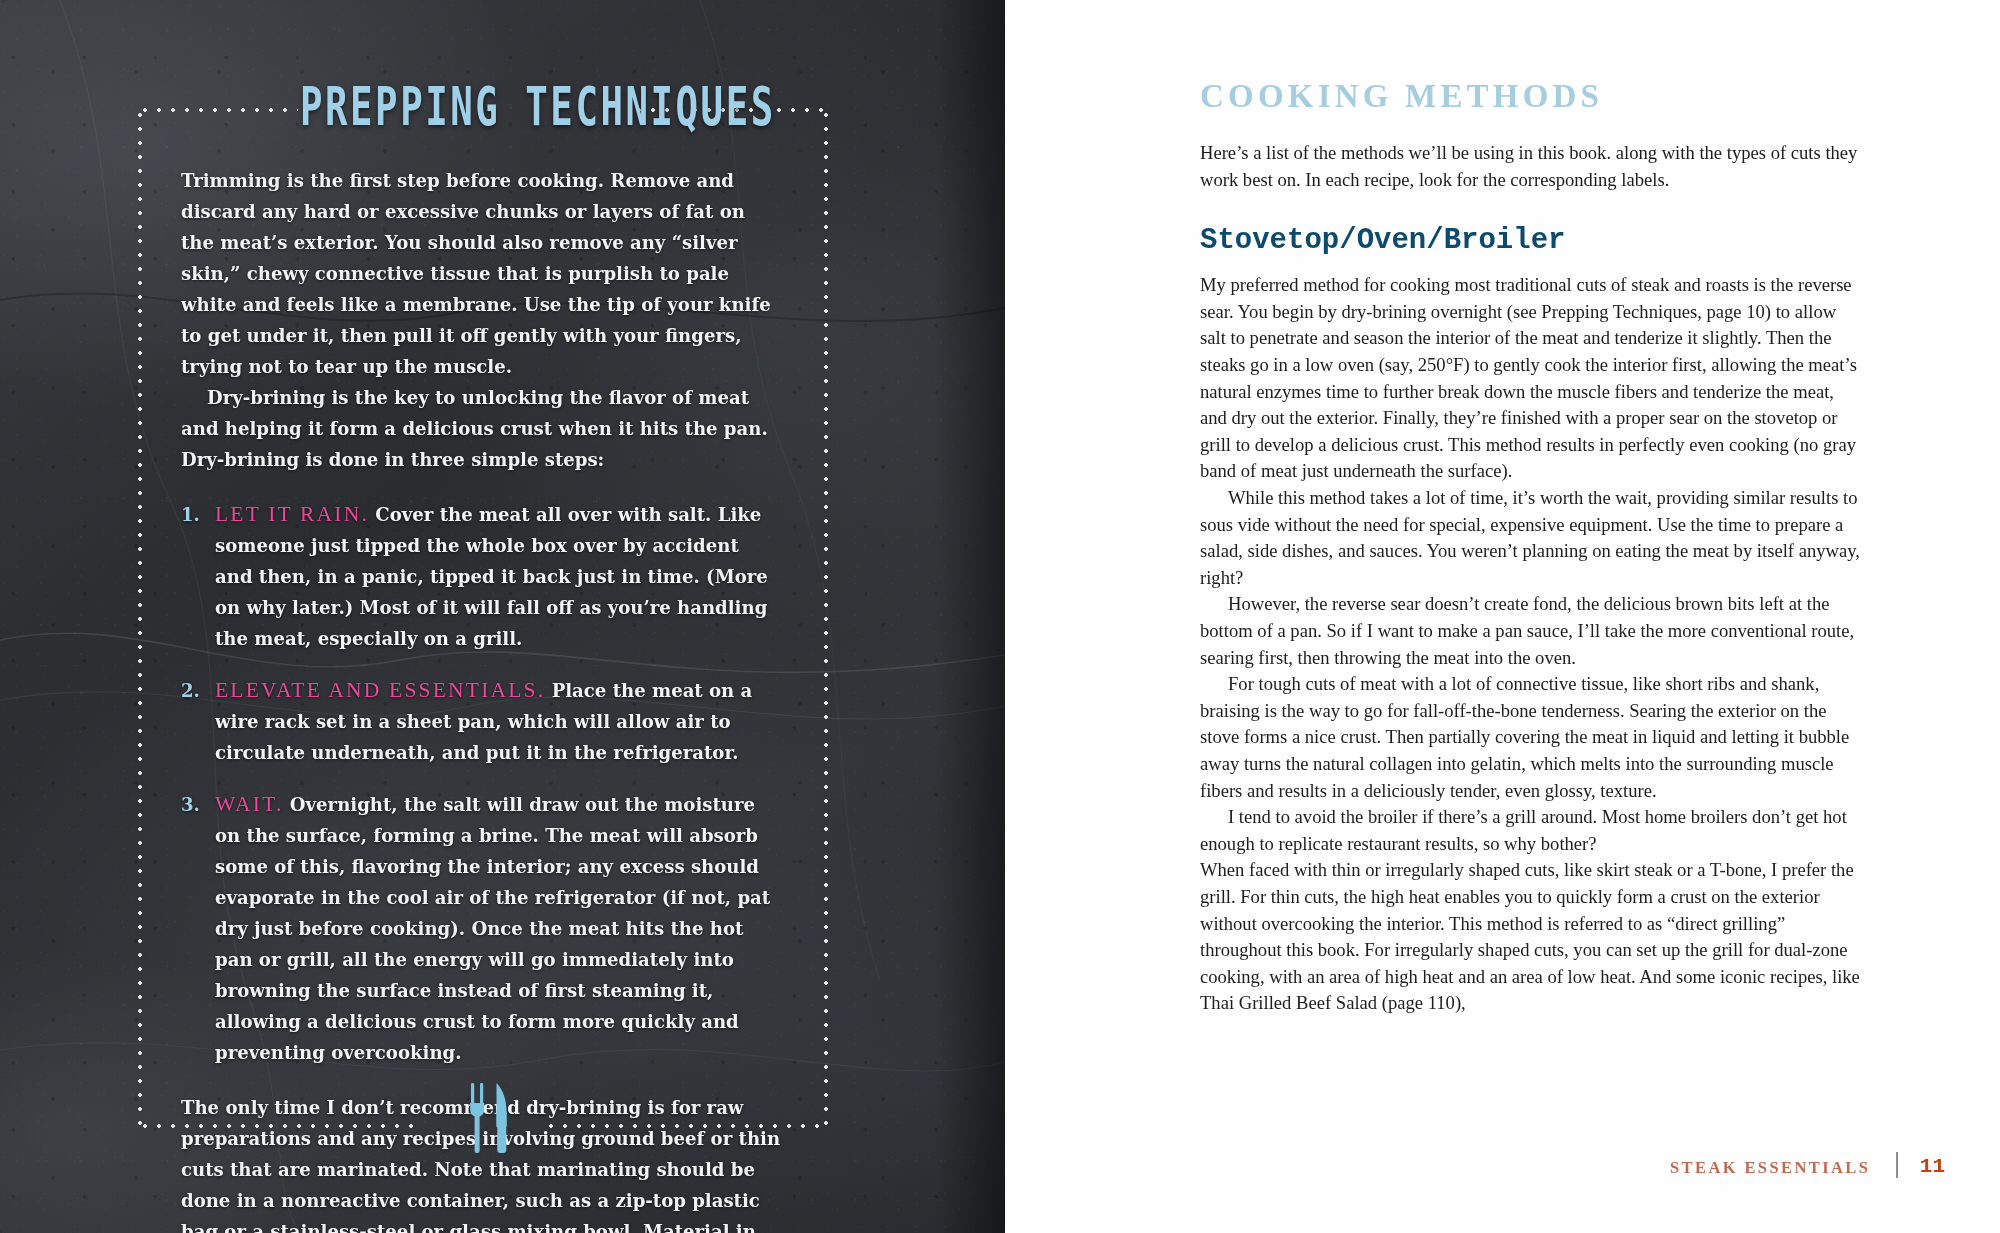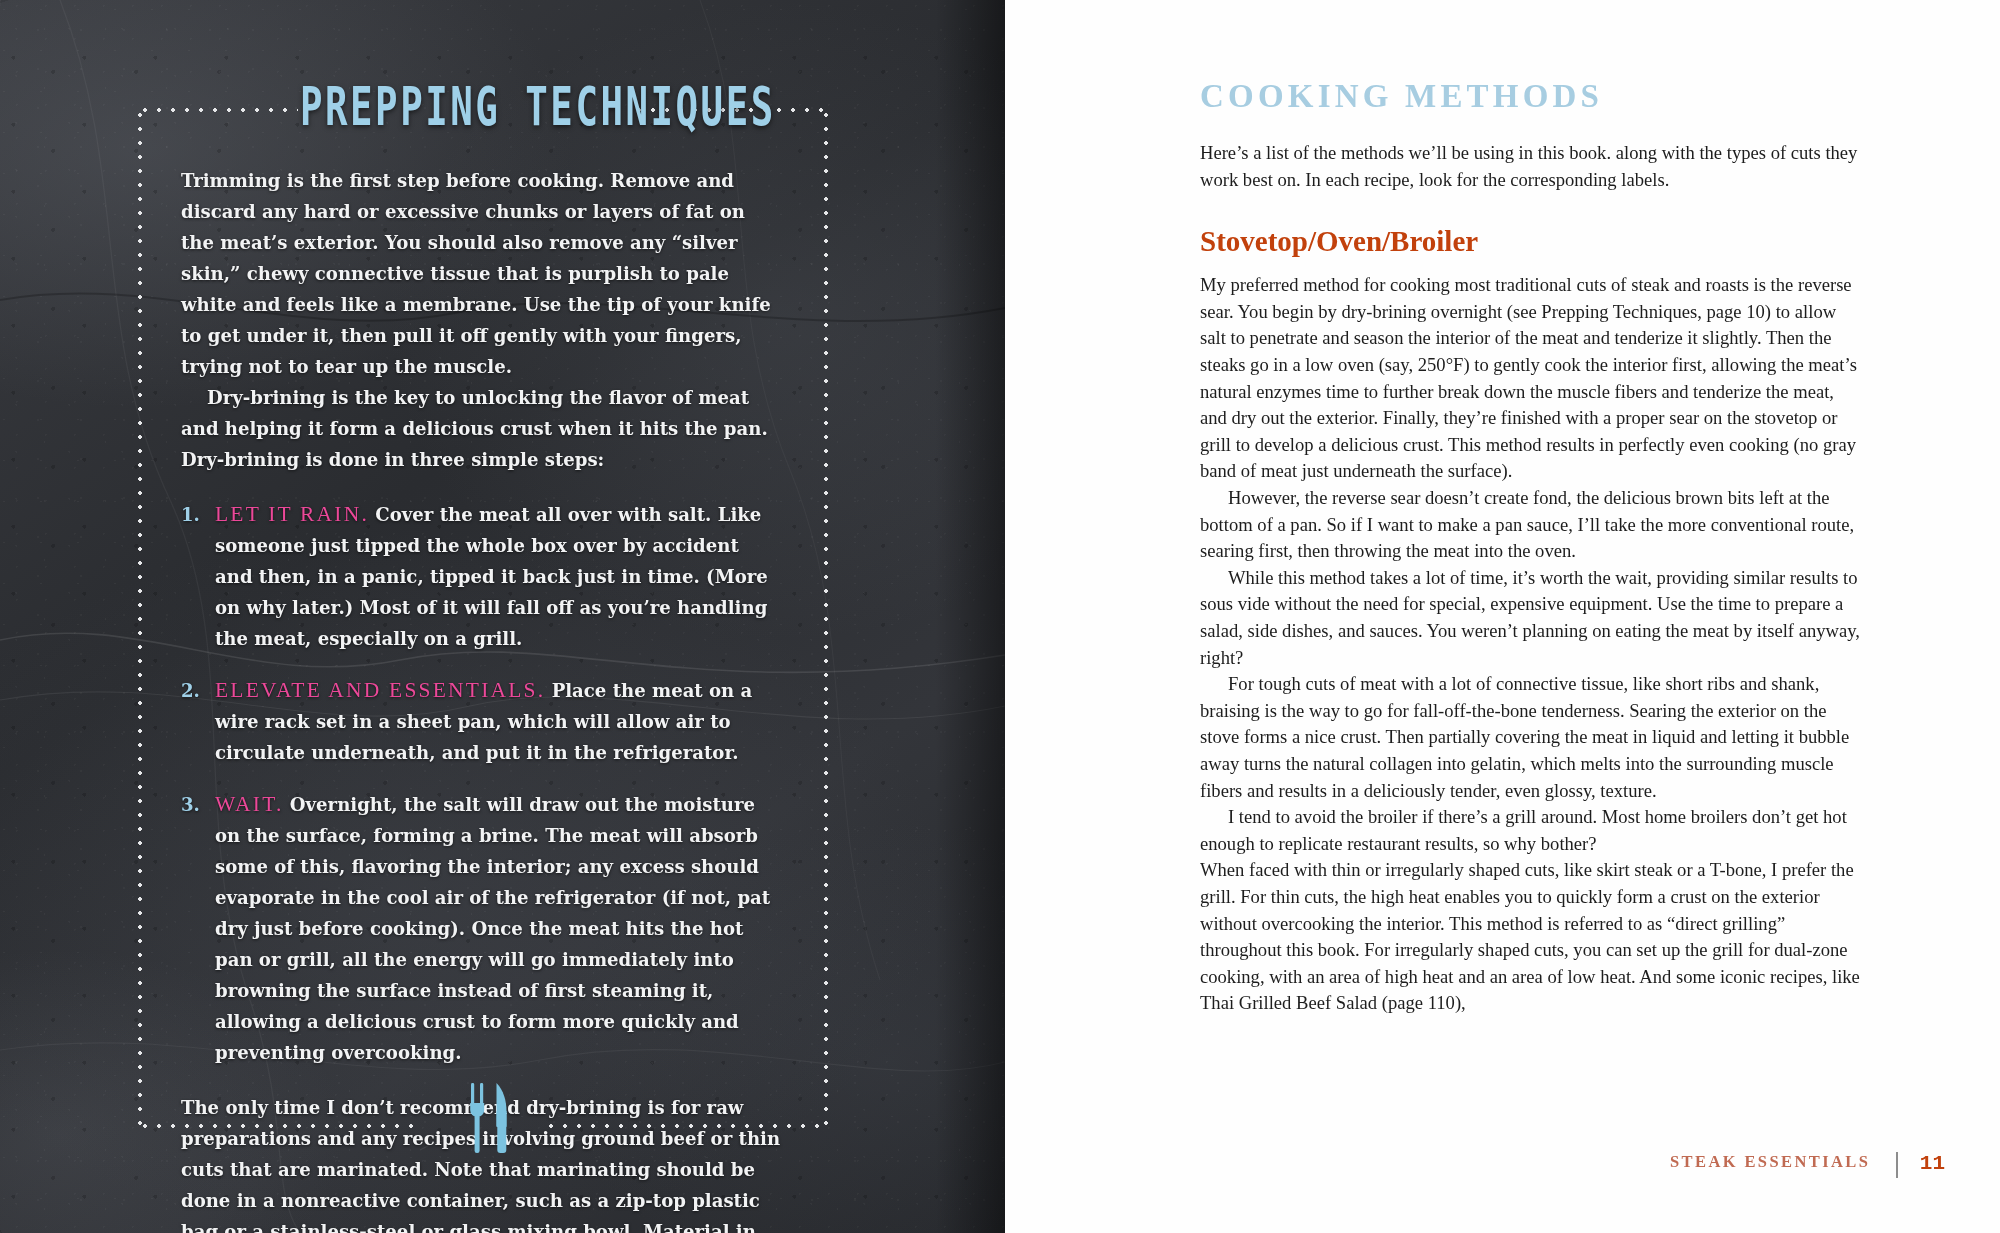--- a/index.html
+++ b/index.html
@@ -212,36 +212,36 @@
   .right-body {
     color: #1d1d1d;
     font-family: "Liberation Serif", serif;
     font-size: 18.6px;
     line-height: 26.6px;
   }
   .right-body p { margin: 0; }
   .right-body p.indent { text-indent: 28px; }
 
   .sub-head {
-    color: #c2410c;
-    font-family: Liberation Serif, serif;
+    color: #0c4a6e;
+    font-family: Liberation Mono, monospace;
     font-size: 29px;
     font-weight: 700;
     line-height: 1.2;
     margin: 27px 0 13px 0;
   }
   .sub-head.first { margin-top: 31px; }
 
   
   .page-footer {
     position: absolute;
     right: 55px;
     bottom: 55px;
     display: flex;
-    align-items: flex-start;
+    align-items: flex-end;
     gap: 0;
   }
   .footer-label {
     color: #c06a52;
     font-family: "Liberation Serif", serif;
     font-size: 16.5px;
     font-weight: 700;
     letter-spacing: 2.4px;
   }
   .footer-rule {
@@ -332,22 +332,22 @@
   <div class="page-right">
     <div class="right-inner">
 
       <div class="right-title">COOKING METHODS</div>
 
       <div class="right-body">
         <p>Here’s a list of the methods we’ll be using in this book. along with the types of cuts they work best on. In each recipe, look for the corresponding labels.</p>
 
         <h2 class="sub-head first">Stovetop/Oven/Broiler</h2>
         <p>My preferred method for cooking most traditional cuts of steak and roasts is the reverse sear. You begin by dry-brining overnight (see Prepping Techniques, page 10) to allow salt to penetrate and season the interior of the meat and tenderize it slightly. Then the steaks go in a low oven (say, 250°F) to gently cook the interior first, allowing the meat’s natural enzymes time to further break down the muscle fibers and tenderize the meat, and dry out the exterior. Finally, they’re finished with a proper sear on the stovetop or grill to develop a delicious crust. This method results in perfectly even cooking (no gray band of meat just underneath the surface).</p>
+        <p class="indent">While this method takes a lot of time, it’s worth the wait, providing similar results to sous vide without the need for special, expensive equipment. Use the time to prepare a salad, side dishes, and sauces. You weren’t planning on eating the meat by itself anyway, right?</p>
         <p class="indent">However, the reverse sear doesn’t create fond, the delicious brown bits left at the bottom of a pan. So if I want to make a pan sauce, I’ll take the more conventional route, searing first, then throwing the meat into the oven.</p>
-        <p class="indent">While this method takes a lot of time, it’s worth the wait, providing similar results to sous vide without the need for special, expensive equipment. Use the time to prepare a salad, side dishes, and sauces. You weren’t planning on eating the meat by itself anyway, right?</p>
         <p class="indent">For tough cuts of meat with a lot of connective tissue, like short ribs and shank, braising is the way to go for fall-off-the-bone tenderness. Searing the exterior on the stove forms a nice crust. Then partially covering the meat in liquid and letting it bubble away turns the natural collagen into gelatin, which melts into the surrounding muscle fibers and results in a deliciously tender, even glossy, texture.</p>
         <p class="indent">I tend to avoid the broiler if there’s a grill around. Most home broilers don’t get hot enough to replicate restaurant results, so why bother?</p>
 
         <p>When faced with thin or irregularly shaped cuts, like skirt steak or a T-bone, I prefer the grill. For thin cuts, the high heat enables you to quickly form a crust on the exterior without overcooking the interior. This method is referred to as “direct grilling” throughout this book. For irregularly shaped cuts, you can set up the grill for dual-zone cooking, with an area of high heat and an area of low heat. And some iconic recipes, like Thai Grilled Beef Salad (page 110),</p>
       </div>
     </div>
 
     <div class="page-footer">
       <span class="footer-label">STEAK ESSENTIALS</span>
       <span class="footer-rule"></span>

